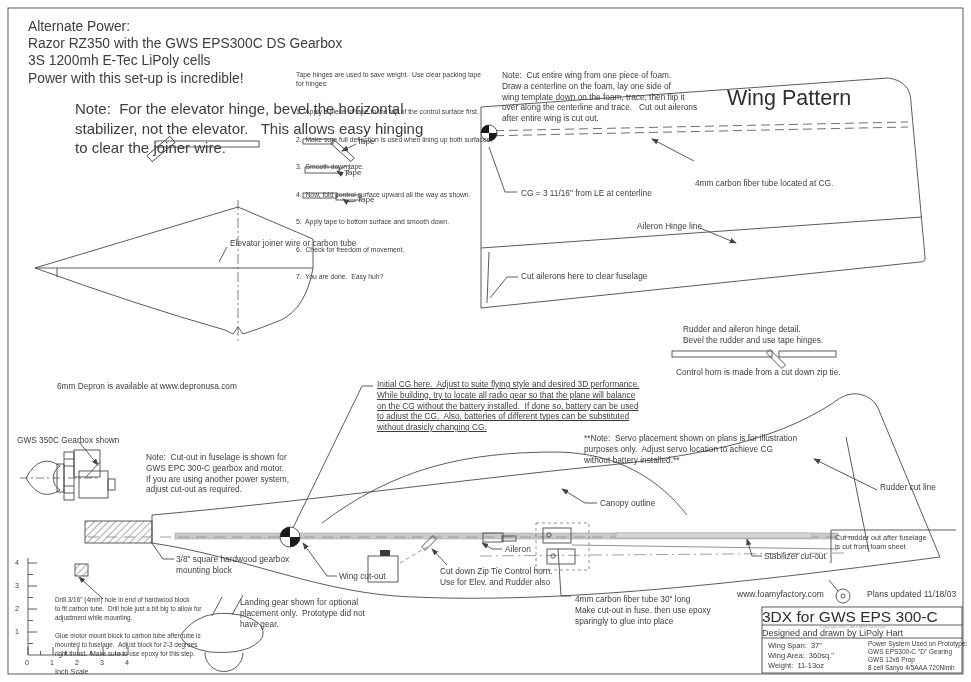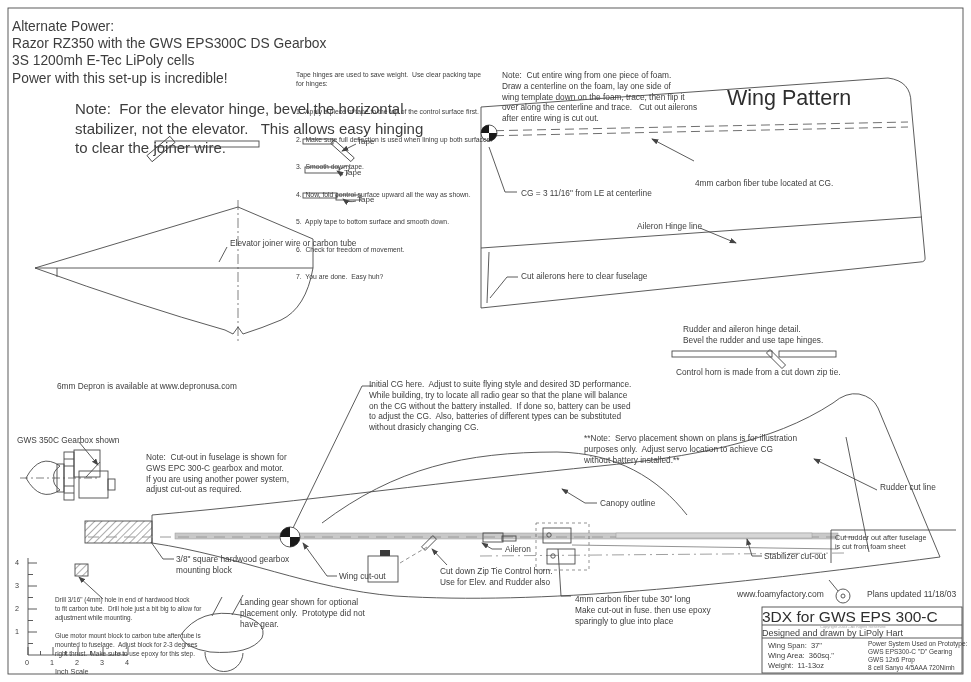--- a/index.html
+++ b/index.html
@@ -170,21 +170,21 @@
     <g>
       <rect x="762" y="607" width="200" height="66"></rect>
       <path d="M762,625 L962,625 M762,638 L962,638"></path>
       <circle cx="843" cy="596" r="7"></circle>
       <circle cx="843" cy="596" r="2"></circle>
       <path d="M838,591 L829,580"></path>
     </g>
   </g>
 </svg>
 
-<div class="t fs13" style="left:12px;top:18px;">Alternate Power:
+<div class="t fs13" style="left:28px;top:18px;">Alternate Power:
 Razor RZ350 with the GWS EPS300C DS Gearbox
 3S 1200mh E-Tec LiPoly cells
 Power with this set-up is incredible!</div>
 
 <div class="t fs9" style="left:75px;top:99px;">Note:  For the elevator hinge, bevel the horizontal
 stabilizer, not the elevator.   This allows easy hinging
 to clear the joiner wire.</div>
 
 <div class="t fs7" style="left:296px;top:70px;">Tape hinges are used to save weight.  Use clear packing tape
 for hinges:</div>
@@ -211,21 +211,21 @@
 <div class="t fs8" style="left:695px;top:157px;margin-top:21px;">4mm carbon fiber tube located at CG.</div>
 <div class="t fs8" style="left:521px;top:188px;">CG = 3 11/16" from LE at centerline</div>
 <div class="t fs8" style="left:637px;top:221px;">Aileron Hinge line</div>
 <div class="t fs8" style="left:521px;top:271px;">Cut ailerons here to clear fuselage</div>
 <div class="t fs8" style="left:230px;top:238px;">Elevator joiner wire or carbon tube</div>
 
 <div class="t fs8" style="left:683px;top:324px;">Rudder and aileron hinge detail.
 Bevel the rudder and use tape hinges.</div>
 <div class="t fs8" style="left:676px;top:367px;">Control horn is made from a cut down zip tie.</div>
 <div class="t fs8" style="left:57px;top:373px;margin-top:8px;">6mm Depron is available at www.depronusa.com</div>
-<div class="t fs8" style="left:369px;top:379px;">Initial CG here.  Adjust to suite flying style and desired 3D performance.
+<div class="t fs8" style="left:377px;top:379px;text-decoration:underline;">Initial CG here.  Adjust to suite flying style and desired 3D performance.
 While building, try to locate all radio gear so that the plane will balance
 on the CG without the battery installed.  If done so, battery can be used
 to adjust the CG.  Also, batteries of different types can be substituted
 without drasicly changing CG.</div>
 <div class="t fs8" style="left:17px;top:435px;">GWS 350C Gearbox shown</div>
 <div class="t fs8" style="left:146px;top:452px;">Note:  Cut-out in fuselage is shown for
 GWS EPC 300-C gearbox and motor.
 If you are using another power system,
 adjust cut-out as required.</div>
 <div class="t fs8" style="left:584px;top:433px;">**Note:  Servo placement shown on plans is for illustration

